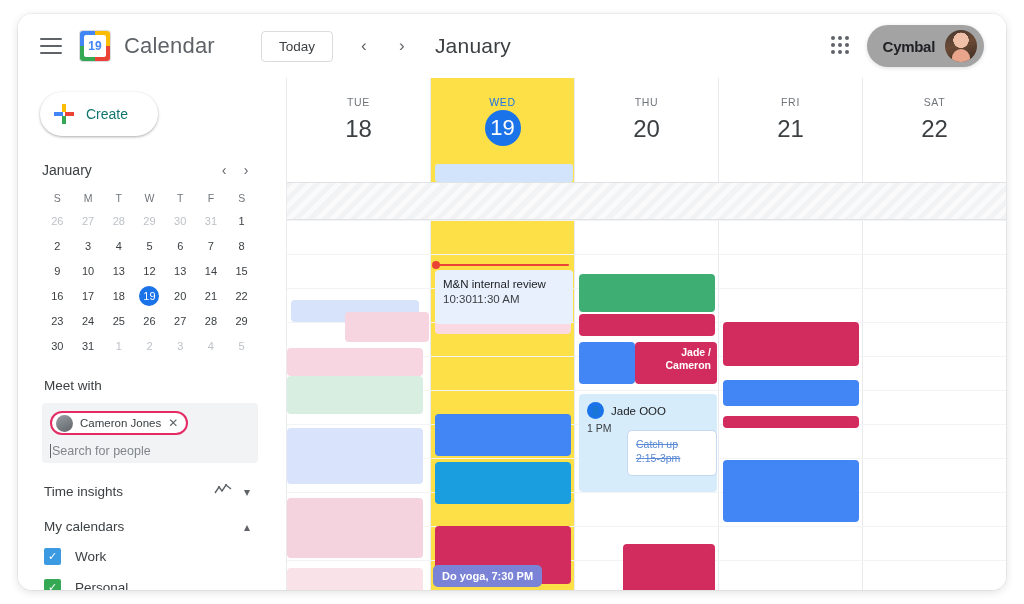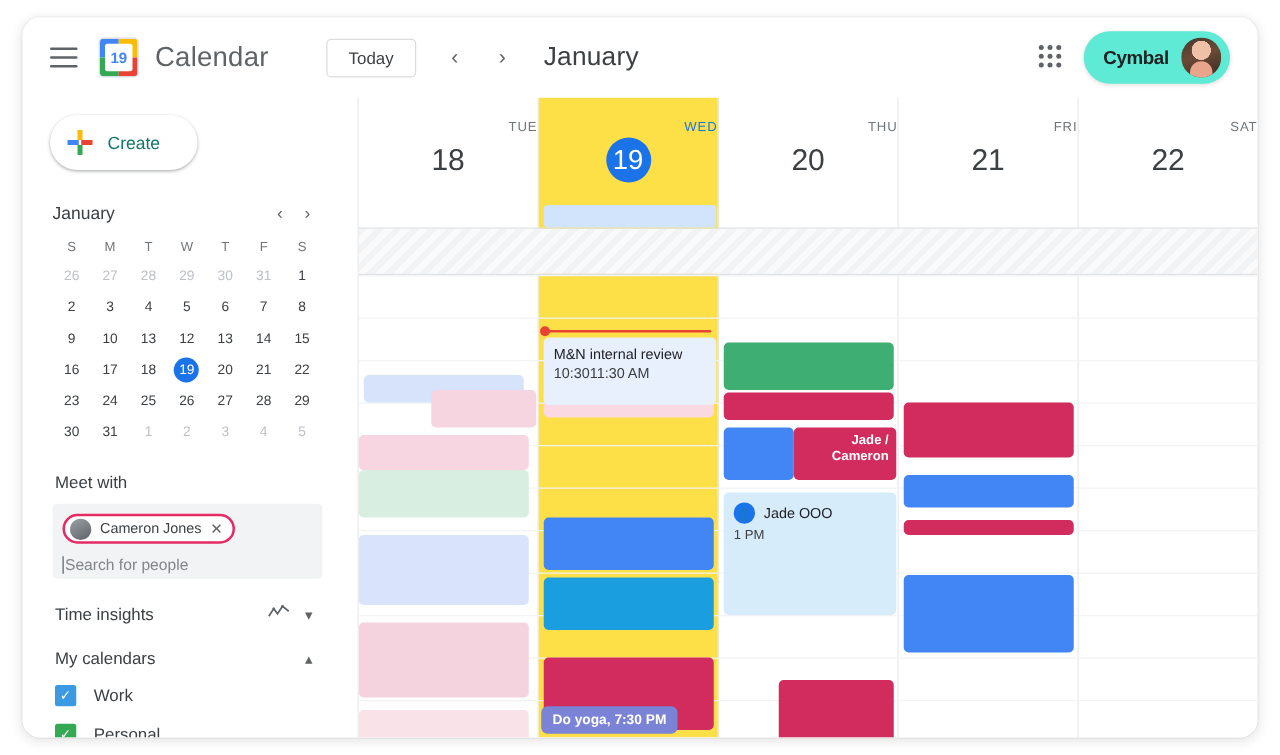--- a/index.html
+++ b/index.html
@@ -80,21 +80,21 @@
     width: 20px; height: 20px;
     display: grid; grid-template-columns: repeat(3, 4px); grid-template-rows: repeat(3, 4px);
     gap: 3px; cursor: pointer;
   }
   .apps-grid span { width: 4px; height: 4px; border-radius: 50%; background: #5f6368; }
   .account-pill {
     display: flex; align-items: center; gap: 10px;
     padding: 5px 7px 5px 16px;
     border-radius: 22px;
     box-shadow: 0 1px 4px rgba(0,0,0,.14);
-    background: #5eead4; cursor: pointer;
+    background: #a3a3a3; cursor: pointer;
   }
   .account-name { font-size: 15px; font-weight: bold; color: #202124; letter-spacing: -.3px; }
   .avatar {
     width: 32px; height: 32px; border-radius: 50%;
     background: radial-gradient(circle at 50% 32%, #f0c0a8 0 28%, transparent 29%),
                 linear-gradient(160deg, #46382f 0%, #6b4a36 45%, #3a2a20 100%);
     position: relative; overflow: hidden;
   }
   .avatar::after {
     content: ""; position: absolute; left: 50%; top: 58%;
@@ -204,21 +204,21 @@
   }
   .daycols {
     position: absolute; left: 0; top: 0; width: 720px; height: 512px;
   }
   .daycol {
     position: absolute; top: 0; width: 144px; height: 512px;
     border-right: 1px solid #e8eaed;
   }
   .daycol.today-col { background: #fde047; }
   .dayhead { height: 68px; text-align: center; padding-top: 18px; }
-  .dow { font-size: 10.5px; color: #70757a; letter-spacing: .7px; text-align: right; }
+  .dow { font-size: 10.5px; color: #70757a; letter-spacing: .7px; }
   .dow.today { color: #1a73e8; }
   .daynum {
     font-size: 24px; color: #3c4043; margin-top: 4px;
     height: 34px; line-height: 34px;
   }
   .daynum.today {
     width: 36px; height: 36px; line-height: 36px; margin: 2px auto 0;
     background: #1a73e8; color: #fff; border-radius: 50%; font-size: 22px;
   }
 
@@ -531,16 +531,20 @@
     </div>
 
     <div class="ooo-event" style="left:292px; top:316px; width:138px; height:98px;">
       <div class="ooo-top">
         <div class="ooo-icon">👤</div>
         <div class="ooo-title">Jade OOO</div>
       </div>
       <div class="ooo-time">1 PM</div>
     </div>
 
+    <div class="declined" style="left:340px; top:352px; width:90px; height:46px;">
+      <div>Catch up</div>
+      <div>2:15-3pm</div>
+    </div>
 
     <div class="chip-event" style="left:146px; top:487px;">Do yoga, 7:30 PM</div>
   </div>
 </div>
 
 </body></html>

